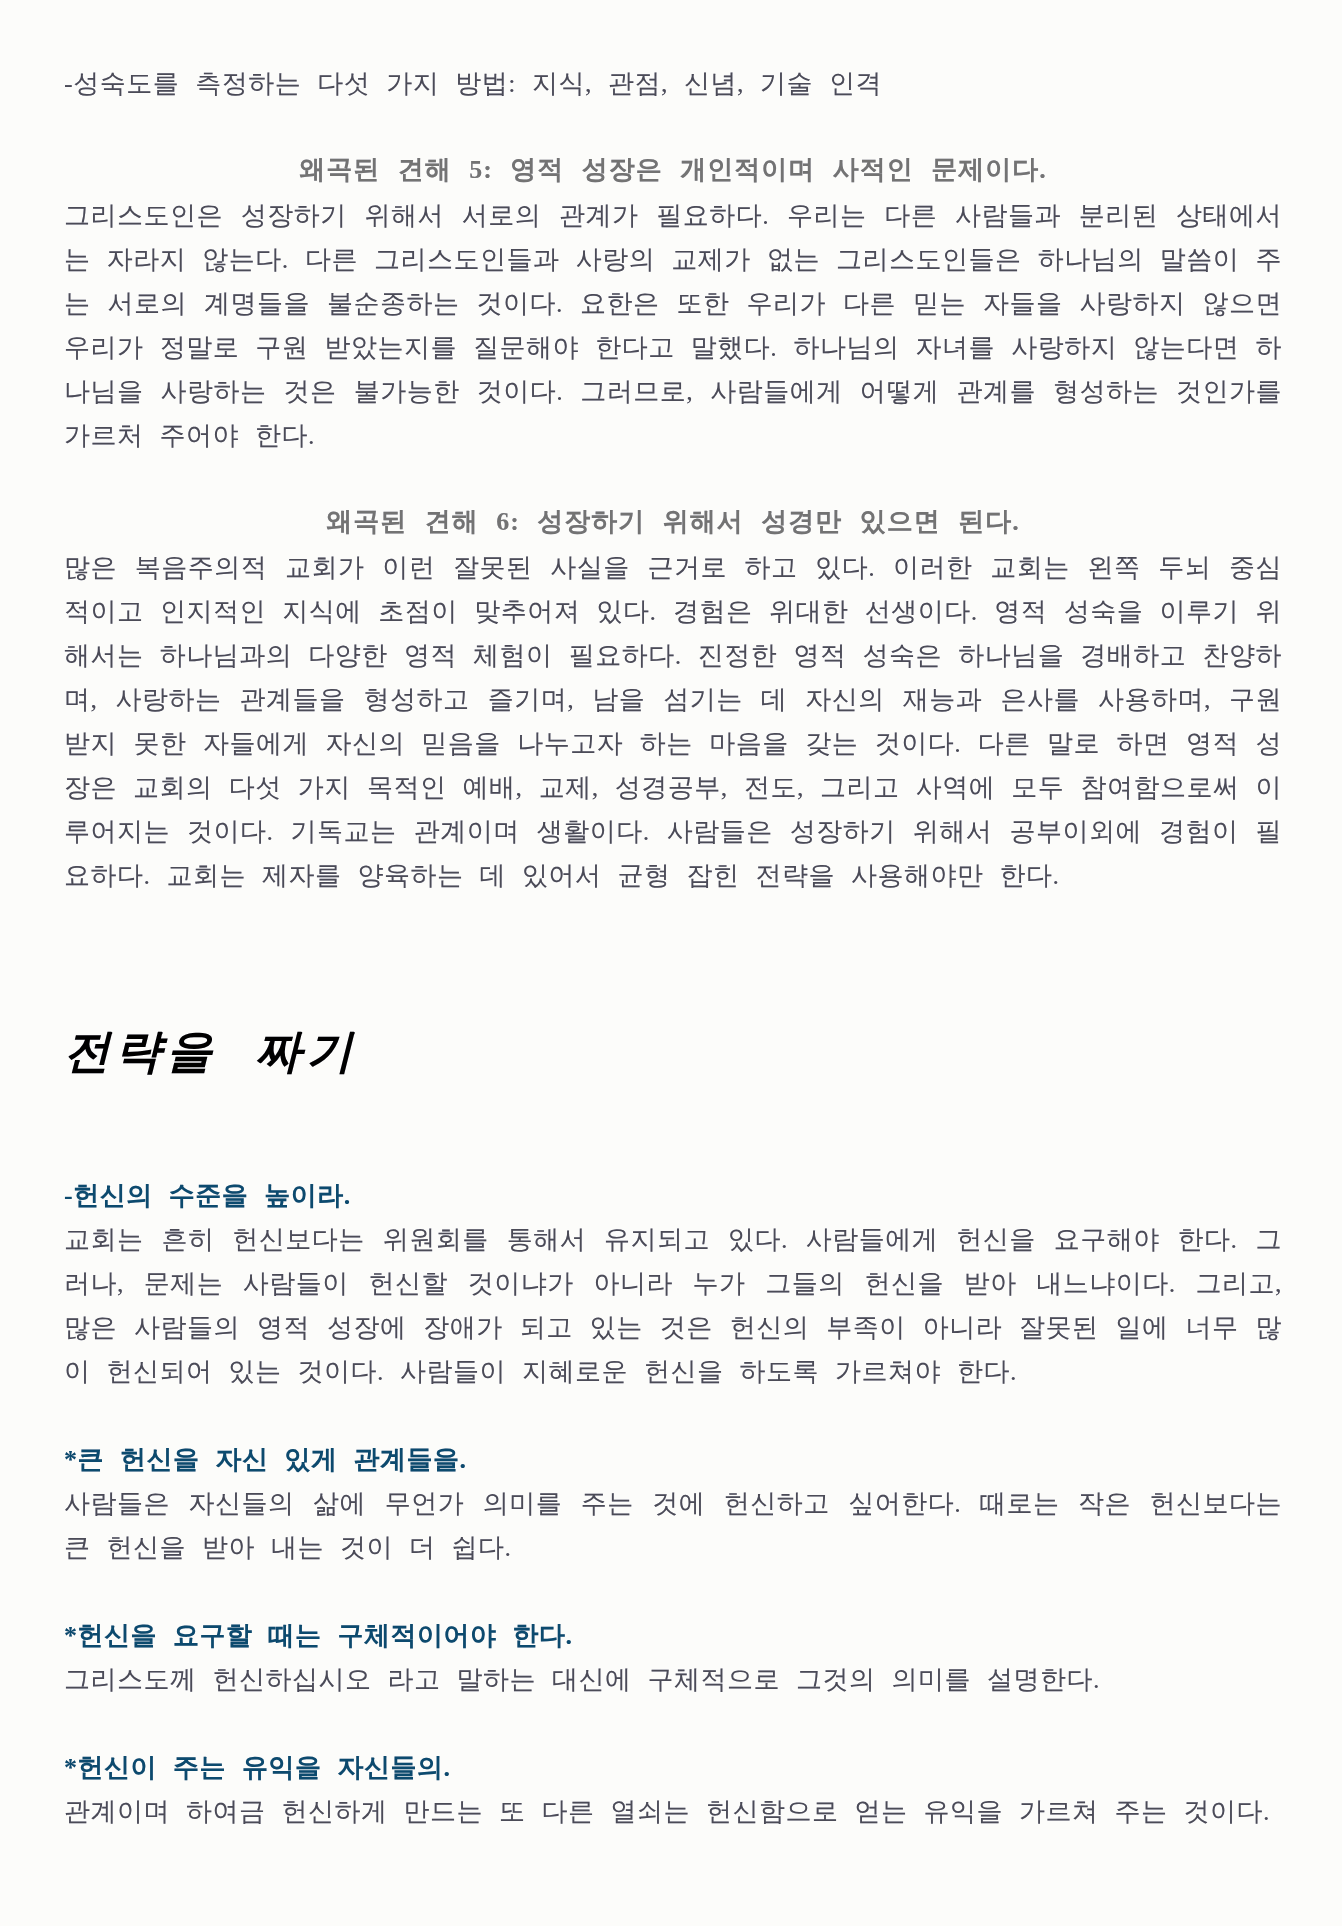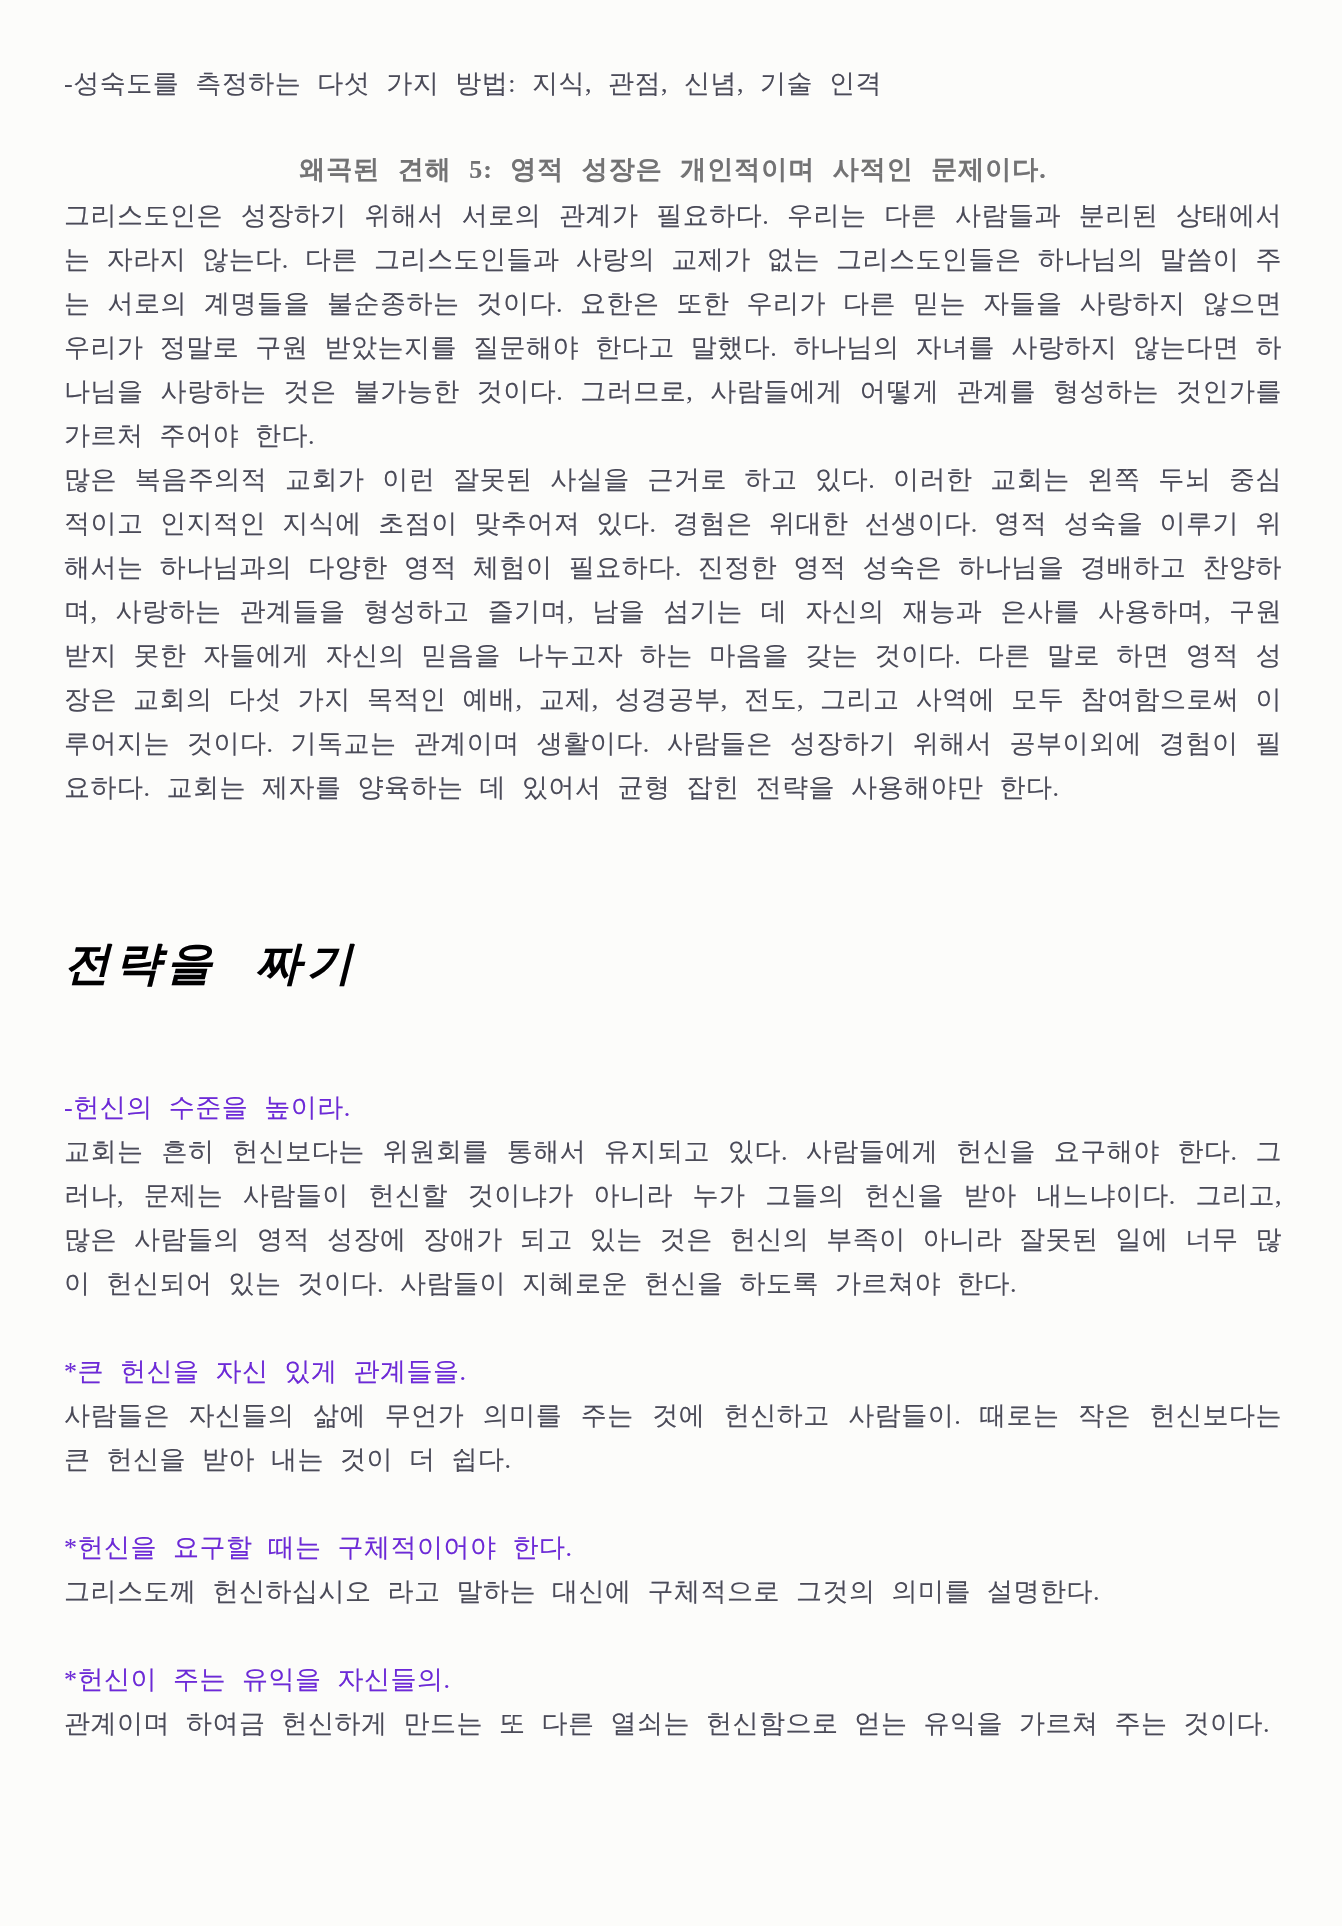--- a/index.html
+++ b/index.html
@@ -54,51 +54,52 @@
     margin-bottom: 96px;
     text-shadow: 0 0 0.6px rgba(100, 90, 150, 0.4);
   }
   .strategy-item {
     margin-top: 44px;
   }
   .strategy-item:first-of-type {
     margin-top: 0;
   }
   .item-label {
-    font-weight: 400;
-    color: #6d28d9;
+    font-weight: 700;
+    color: #0c4a6e;
     margin-bottom: 0;
   }
 </style>
 </head>
 <body>
 
 <div class="page scan-text">
 
   <div class="intro-line">-성숙도를 측정하는 다섯 가지 방법: 지식, 관점, 신념, 기술 인격</div>
 
   <div>
     <div class="view-heading">왜곡된 견해 5: 영적 성장은 개인적이며 사적인 문제이다.</div>
     <p class="body-para">그리스도인은 성장하기 위해서 서로의 관계가 필요하다. 우리는 다른 사람들과 분리된 상태에서는 자라지 않는다. 다른 그리스도인들과 사랑의 교제가 없는 그리스도인들은 하나님의 말씀이 주는 서로의 계명들을 불순종하는 것이다. 요한은 또한 우리가 다른 믿는 자들을 사랑하지 않으면 우리가 정말로 구원 받았는지를 질문해야 한다고 말했다. 하나님의 자녀를 사랑하지 않는다면 하나님을 사랑하는 것은 불가능한 것이다. 그러므로, 사람들에게 어떻게 관계를 형성하는 것인가를 가르처 주어야 한다.</p>
   </div>
 
   <div>
+    <div class="view-heading">왜곡된 견해 6: 성장하기 위해서 성경만 있으면 된다.</div>
     <p class="body-para">많은 복음주의적 교회가 이런 잘못된 사실을 근거로 하고 있다. 이러한 교회는 왼쪽 두뇌 중심적이고 인지적인 지식에 초점이 맞추어져 있다. 경험은 위대한 선생이다. 영적 성숙을 이루기 위해서는 하나님과의 다양한 영적 체험이 필요하다. 진정한 영적 성숙은 하나님을 경배하고 찬양하며, 사랑하는 관계들을 형성하고 즐기며, 남을 섬기는 데 자신의 재능과 은사를 사용하며, 구원받지 못한 자들에게 자신의 믿음을 나누고자 하는 마음을 갖는 것이다. 다른 말로 하면 영적 성장은 교회의 다섯 가지 목적인 예배, 교제, 성경공부, 전도, 그리고 사역에 모두 참여함으로써 이루어지는 것이다. 기독교는 관계이며 생활이다. 사람들은 성장하기 위해서 공부이외에 경험이 필요하다. 교회는 제자를 양육하는 데 있어서 균형 잡힌 전략을 사용해야만 한다.</p>
   </div>
 
   <div class="strategy-title">전략을 짜기</div>
 
   <div class="strategy-item">
     <div class="item-label">-헌신의 수준을 높이라.</div>
     <p class="body-para">교회는 흔히 헌신보다는 위원회를 통해서 유지되고 있다. 사람들에게 헌신을 요구해야 한다. 그러나, 문제는 사람들이 헌신할 것이냐가 아니라 누가 그들의 헌신을 받아 내느냐이다. 그리고, 많은 사람들의 영적 성장에 장애가 되고 있는 것은 헌신의 부족이 아니라 잘못된 일에 너무 많이 헌신되어 있는 것이다. 사람들이 지혜로운 헌신을 하도록 가르쳐야 한다.</p>
   </div>
 
   <div class="strategy-item">
     <div class="item-label">*큰 헌신을 자신 있게 관계들을.</div>
-    <p class="body-para">사람들은 자신들의 삶에 무언가 의미를 주는 것에 헌신하고 사람들이. 때로는 작은 헌신보다는 큰 헌신을 받아 내는 것이 더 쉽다.</p>
+    <p class="body-para">사람들은 자신들의 삶에 무언가 의미를 주는 것에 헌신하고 싶어한다. 때로는 작은 헌신보다는 큰 헌신을 받아 내는 것이 더 쉽다.</p>
   </div>
 
   <div class="strategy-item">
     <div class="item-label">*헌신을 요구할 때는 구체적이어야 한다.</div>
     <p class="body-para">그리스도께 헌신하십시오 라고 말하는 대신에 구체적으로 그것의 의미를 설명한다.</p>
   </div>
 
   <div class="strategy-item">
     <div class="item-label">*헌신이 주는 유익을 자신들의.</div>
     <p class="body-para">관계이며 하여금 헌신하게 만드는 또 다른 열쇠는 헌신함으로 얻는 유익을 가르쳐 주는 것이다.</p>

